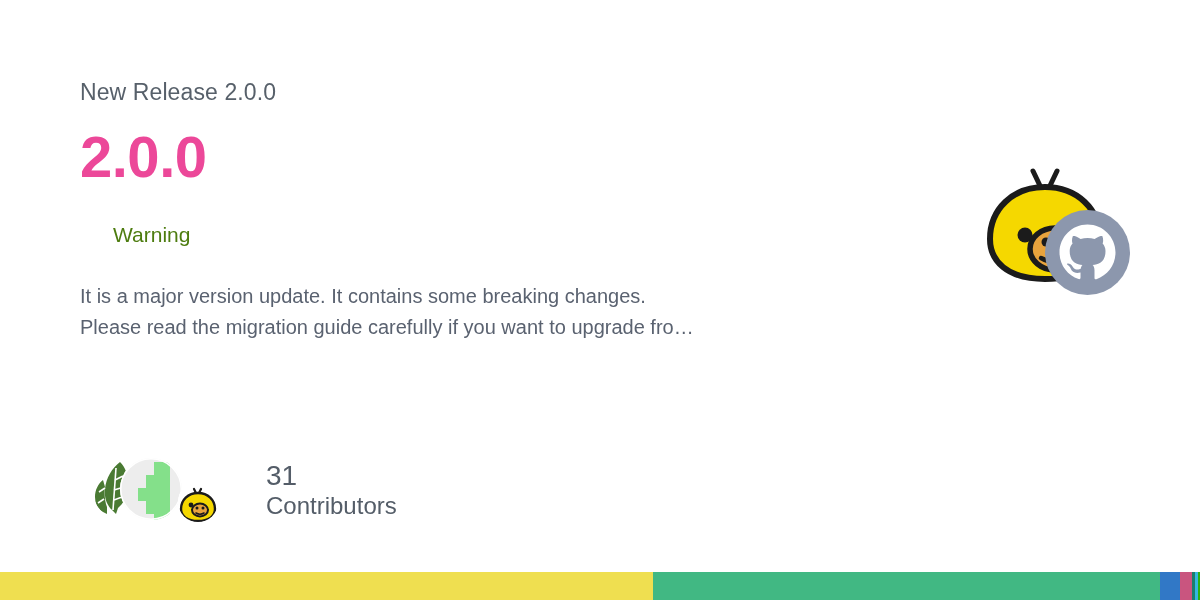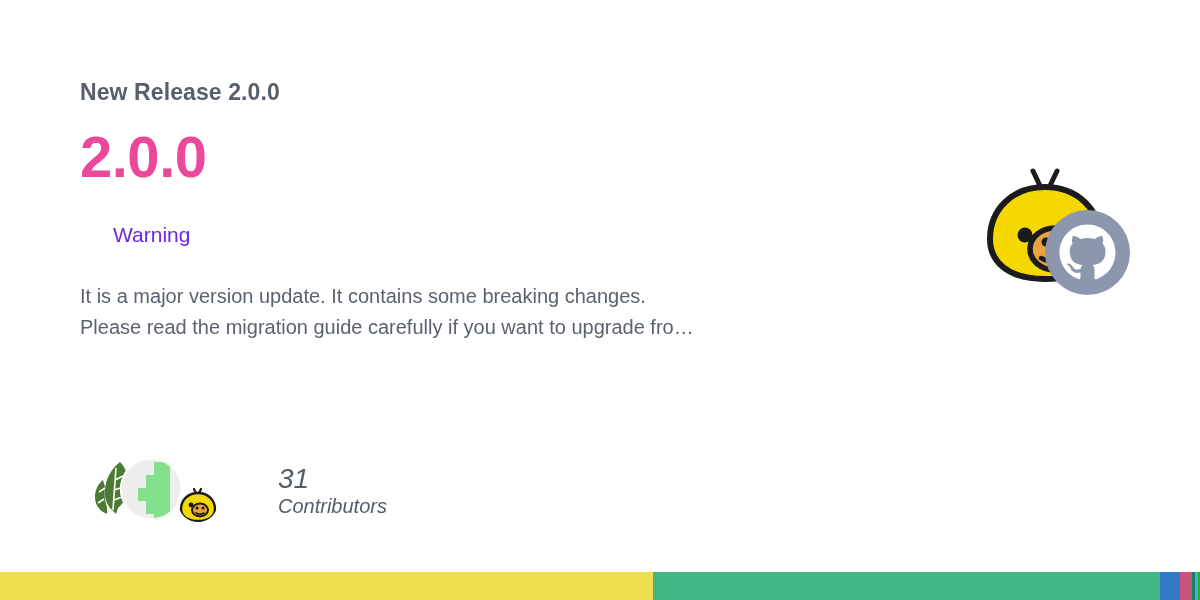--- a/index.html
+++ b/index.html
@@ -30,40 +30,40 @@
     top: 78px;
     width: 860px;
   }
 
   .eyebrow {
     font-size: 23px;
     color: #57606a;
     letter-spacing: 0.1px;
     line-height: 1.3;
     margin: 0;
-    font-weight: 700;
+    font-weight: 400;
   }
 
   .version {
     margin: 0;
     font-size: 58px;
     font-weight: 700;
     color: #ec4899;
     letter-spacing: -0.5px;
     line-height: 1.15;
     padding-top: 16px;
   }
 
   .callout {
     padding-top: 30px;
     padding-left: 33px;
   }
   .callout-title {
     font-size: 21px;
-    color: #6d28d9;
+    color: #4d7c0f;
     font-weight: 400;
     line-height: 1.3;
   }
 
   .body-text {
     padding-top: 33px;
     font-size: 20px;
     color: #5a6270;
     line-height: 1.55;
     white-space: pre-line;
@@ -88,32 +88,31 @@
     position: absolute;
     border-radius: 50%;
     overflow: hidden;
     background: #ffffff;
   }
   .avatar-leaf  { left: 0px;  top: 8px;  width: 62px; height: 62px; }
   .avatar-graph { left: 28px; top: 8px;  width: 62px; height: 62px; }
   .avatar-chick { left: 86px; top: 32px; width: 40px; height: 40px; }
 
   .count-block {
-    margin-left: 36px;
+    margin-left: 24px;
     line-height: 1.18;
-    font-style: italic;
   }
   .count-number {
     font-size: 28px;
     color: #545d६8;
     color: #545d68;
     font-weight: 400;
   }
   .count-label {
-    font-size: 20px;
+    font-size: 24px;
     color: #545d68;
     font-weight: 400;
   }
 
   
   .hero {
     position: absolute;
     right: 52px;
     top: 165px;
     width: 165px;

